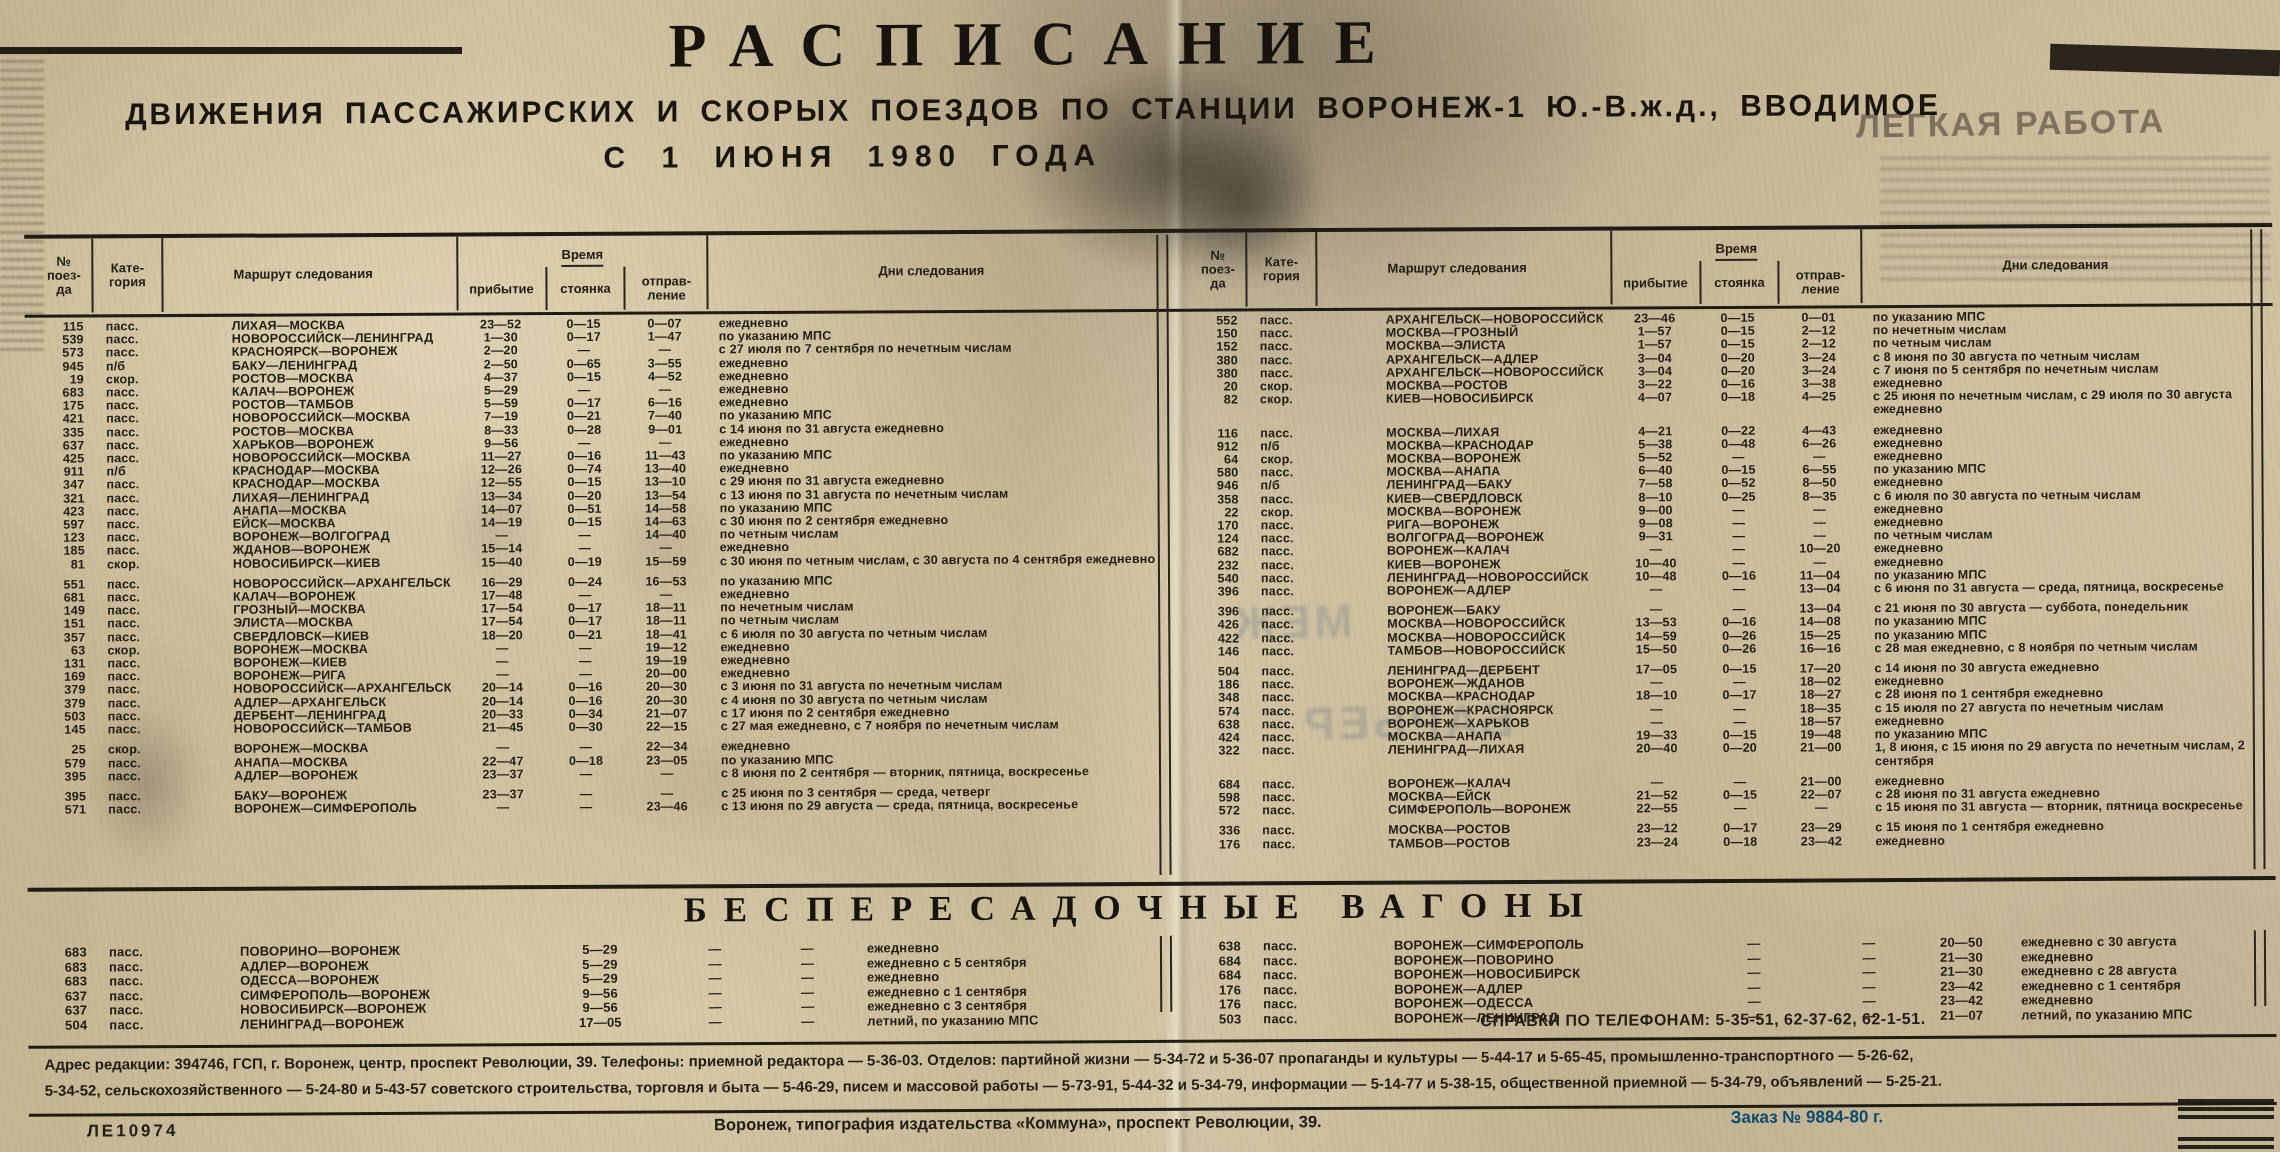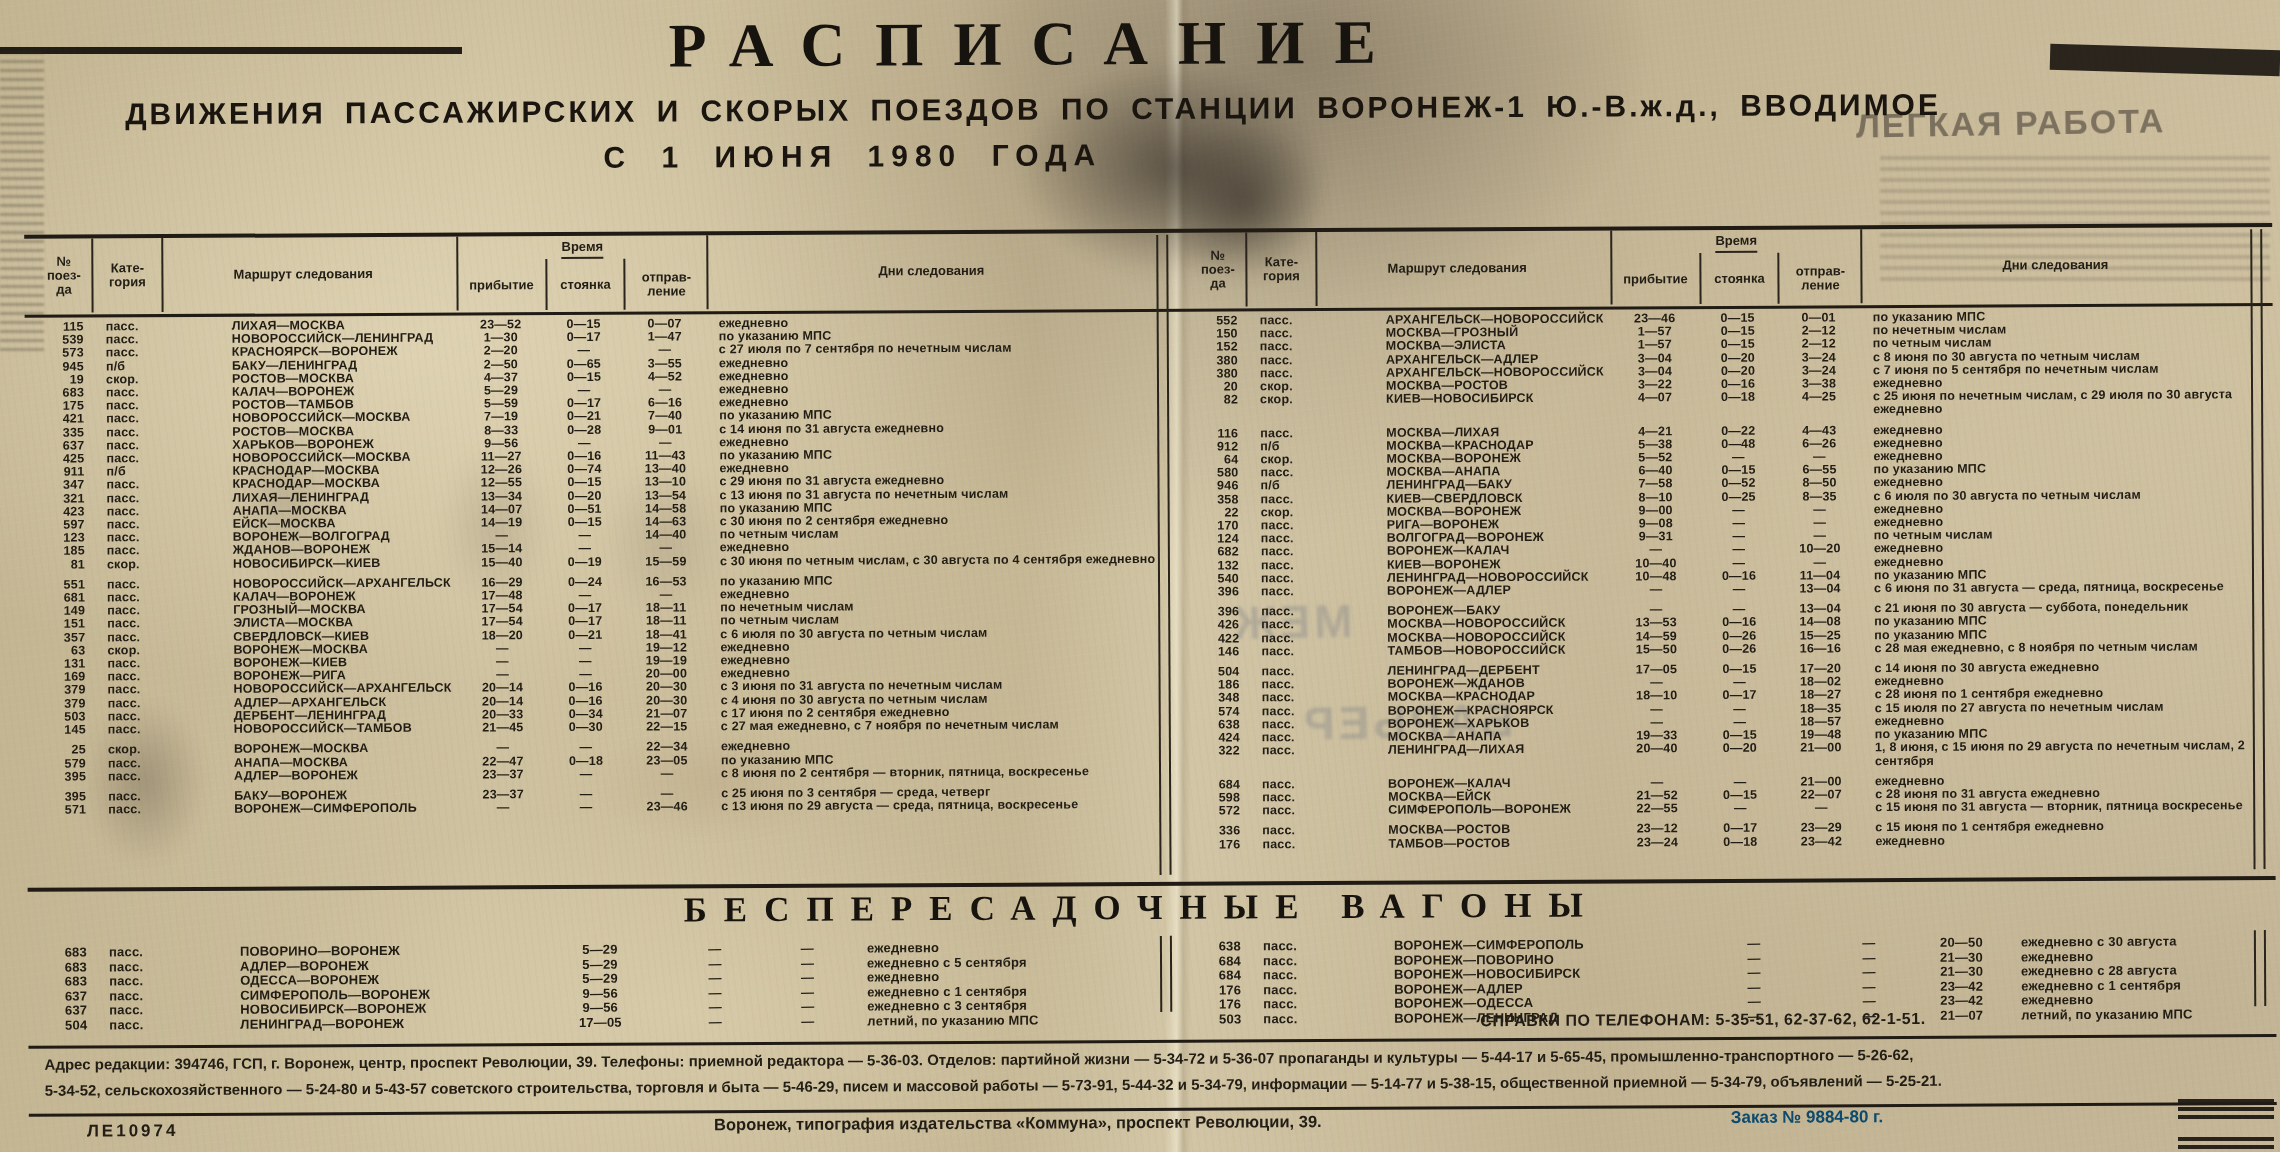--- a/index.html
+++ b/index.html
@@ -44,21 +44,21 @@
 
   
   .thead{position:absolute;top:233px;height:74px;display:grid;
     grid-template-columns:55px 70px 295px 250px 1fr;font-weight:bold;font-size:13px;line-height:14px;color:#221d15;}
   .thead-left{left:38px;width:1118px;}
   .thead-right{left:1192px;width:1058px;}
   .hc{display:flex;align-items:center;justify-content:center;text-align:center;white-space:pre-line;}
   .hc+.hc, .h-time-wrap, .h-days{border-left:2px solid #2a251c;}
   .h-route{justify-content:flex-start;padding-left:70px;text-align:left;}
   .h-time-wrap{display:flex;flex-direction:column;}
-  .h-time{padding:4px 0 3px;border-bottom:2px solid #2a251c;margin:0 2px;}
+  .h-time{padding:12px 0 3px;border-bottom:2px solid #2a251c;margin:0 2px;}
   .h-time-cols{flex:1;display:grid;grid-template-columns:88px 78px 84px;}
   .h-time-cols div{display:flex;align-items:center;justify-content:center;text-align:center;white-space:pre-line;}
   .h-time-cols div+div{border-left:2px solid #2a251c;}
 
   
   .tbody{position:absolute;top:315px;}
   .tbody-left{left:38px;width:1118px;}
   .tbody-right{left:1192px;width:1058px;}
   .row{display:grid;grid-template-columns:55px 70px 295px 88px 78px 84px 1fr;
     font-weight:bold;font-size:12.5px;line-height:13.2px;letter-spacing:.2px;color:#211c14;}
@@ -674,21 +674,21 @@
       <div class="row">
     <div class="c-num">682</div>
     <div class="c-cat">пасс.</div>
     <div class="c-route">ВОРОНЕЖ—КАЛАЧ</div>
     <div class="c-arr">—</div>
     <div class="c-stop">—</div>
     <div class="c-dep">10—20</div>
     <div class="c-days">ежедневно</div>
   </div>
       <div class="row">
-    <div class="c-num">132</div>
+    <div class="c-num">232</div>
     <div class="c-cat">пасс.</div>
     <div class="c-route">КИЕВ—ВОРОНЕЖ</div>
     <div class="c-arr">10—40</div>
     <div class="c-stop">—</div>
     <div class="c-dep">—</div>
     <div class="c-days">ежедневно</div>
   </div>
       <div class="row">
     <div class="c-num">540</div>
     <div class="c-cat">пасс.</div>

